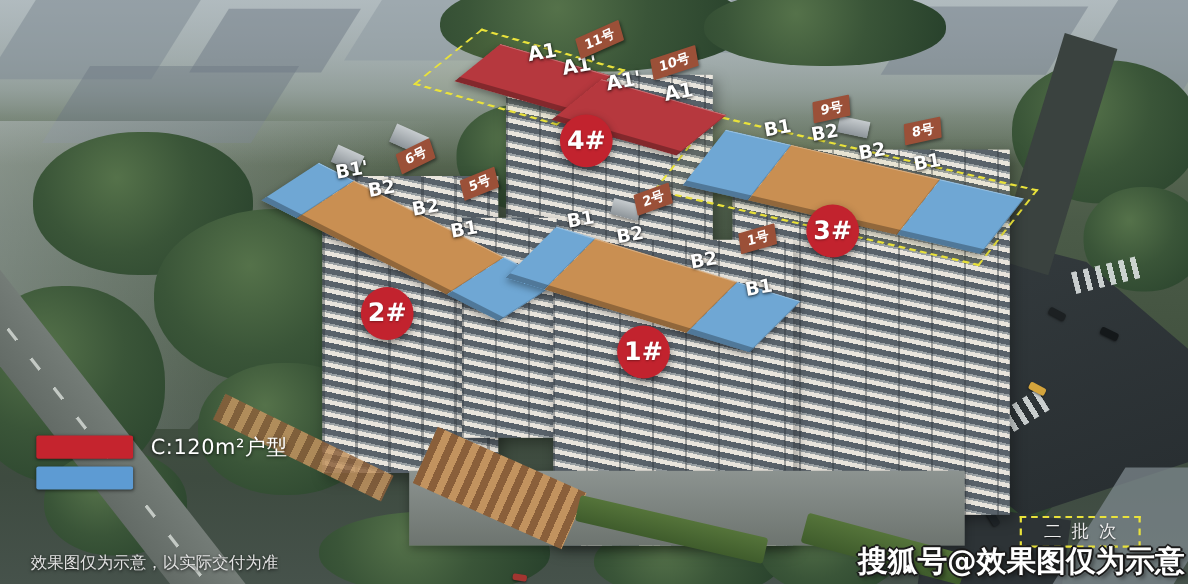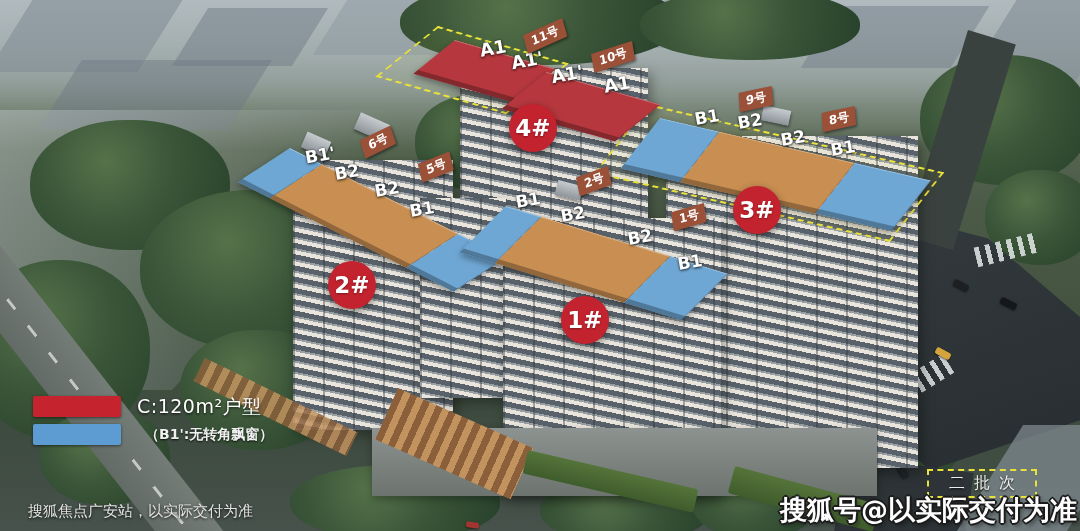--- a/index.html
+++ b/index.html
@@ -178,21 +178,20 @@
   <div class="marker" style="left: 585px; top: 320px; background: rgb(194, 35, 46);">1#</div>
 
   <div class="legend">
     <div class="lrow">
       <div class="lswatch" style="background: rgb(197, 36, 46);"></div>
       <span class="ltext">C:120m²户型</span>
       <span class="lnote"></span>
     </div>
     <div class="lrow">
       <div class="lswatch" style="background: rgb(93, 155, 211);"></div>
-      <span class="lnote">（B1':无转角飘窗）</span>
     </div>
   </div>
 
-  <div class="disclaimer">搜狐焦点广安站，以实际交付为准</div>
+  <div class="disclaimer">效果图仅为示意，以实际交付为准</div>
   <div class="batchbox" style="border-color: rgb(233, 226, 59);">二批次</div>
-  <div class="watermark">搜狐号@以实际交付为准</div>
+  <div class="watermark">搜狐号@效果图仅为示意</div>
 
 </div>
 
 </body></html>

